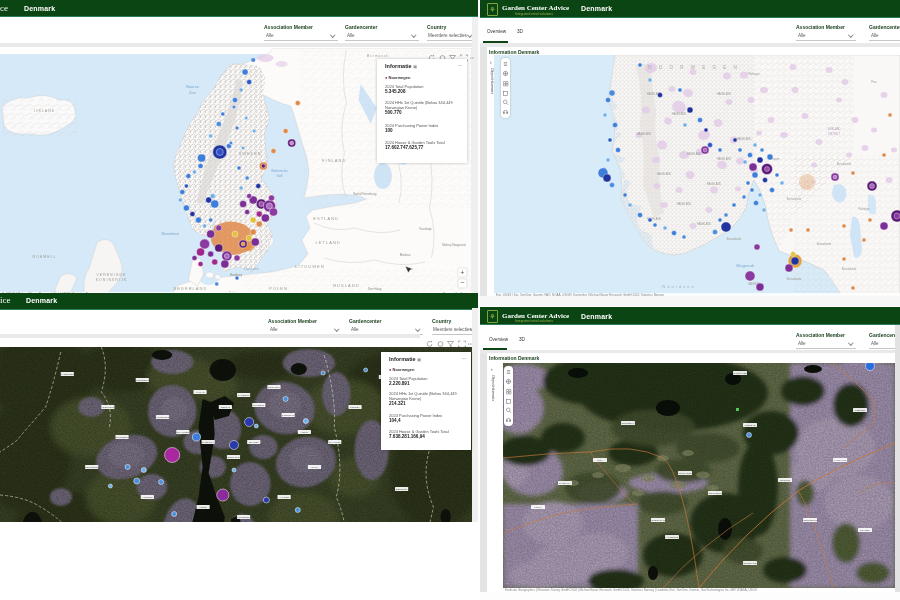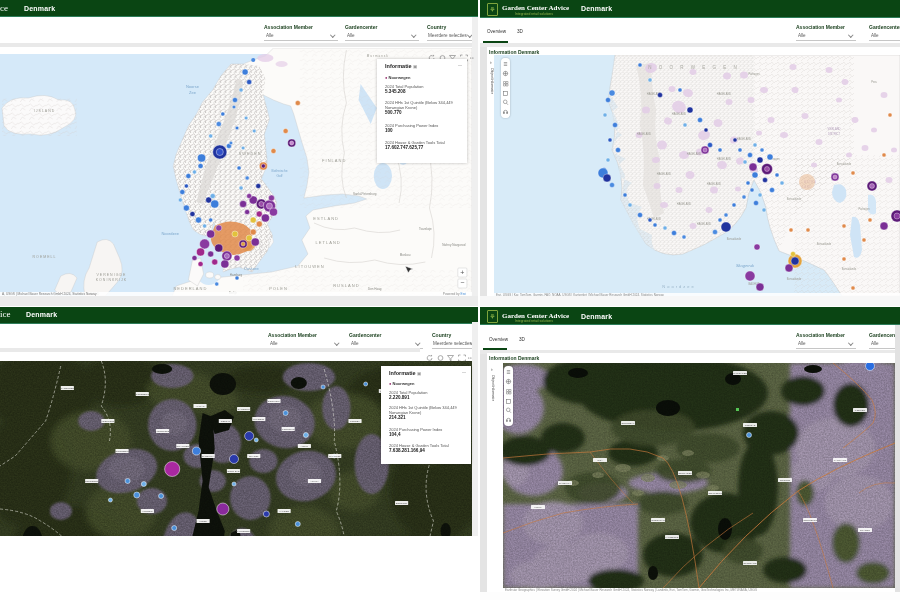--- a/index.html
+++ b/index.html
@@ -484,21 +484,21 @@
 <rect x="2.5" y="33.5" width="4" height="4"></rect>
 <circle cx="4.2" cy="43.8" r="1.8"></circle>
             <path d="M5.5 45.2 L7 46.8"></path>
 <path d="M2.5 55.5 v-1.2 a2 2 0 0 1 4 0 v1.2 M2.5 55.5 h1 v-1.5 h-1 z M6.5 55.5 h-1 v-1.5 h1 z"></path>
 </g>
         </svg></div>
   <div class="abs" style="left:14px;top:293px;width:406px;height:3px;background:rgba(255,255,255,.85);font-size:3px;color:#888;padding-left:2px">Esri, USGS | Kar, TomTom, Garmin, FAO, NOAA, USGS | Kartverket | Michael Bauer Research GmbH 2024, Statistics Norway</div>
   <div class="abs" style="left:0;top:296px;width:420px;height:10px;background:#f7f7f7"></div>
 </div>
 
-<div class="abs" id="bl" style="left:0;top:306px;width:478px;height:230px;overflow:hidden">
+<div class="abs" id="bl" style="left:0;top:292px;width:478px;height:230px;overflow:hidden">
   <div class="hdr" style="top:0.5px;height:17px;border-bottom:1px solid #2e7d5a"></div>
   <div class="abs serif" style="left:0;top:3px;font-size:9px">ice</div>
   <div class="abs dk" style="left:26px;top:5px;font-size:7px">Denmark</div>
   <div class="abs lblg" style="left:268px;top:26px">Association Member</div>
   <div class="abs lblg" style="left:349px;top:26px">Gardencenter</div>
   <div class="abs lblg" style="left:432px;top:26px">Country</div>
   <div class="abs ddt" style="left:270px;top:35px">Alle</div>
   <div class="abs ddt" style="left:351px;top:35px">Alle</div>
   <div class="abs ddt" style="left:433px;top:35px">Meerdere selecties</div>
   <div class="ddl" style="left:268px;top:42px;width:74px"></div>

